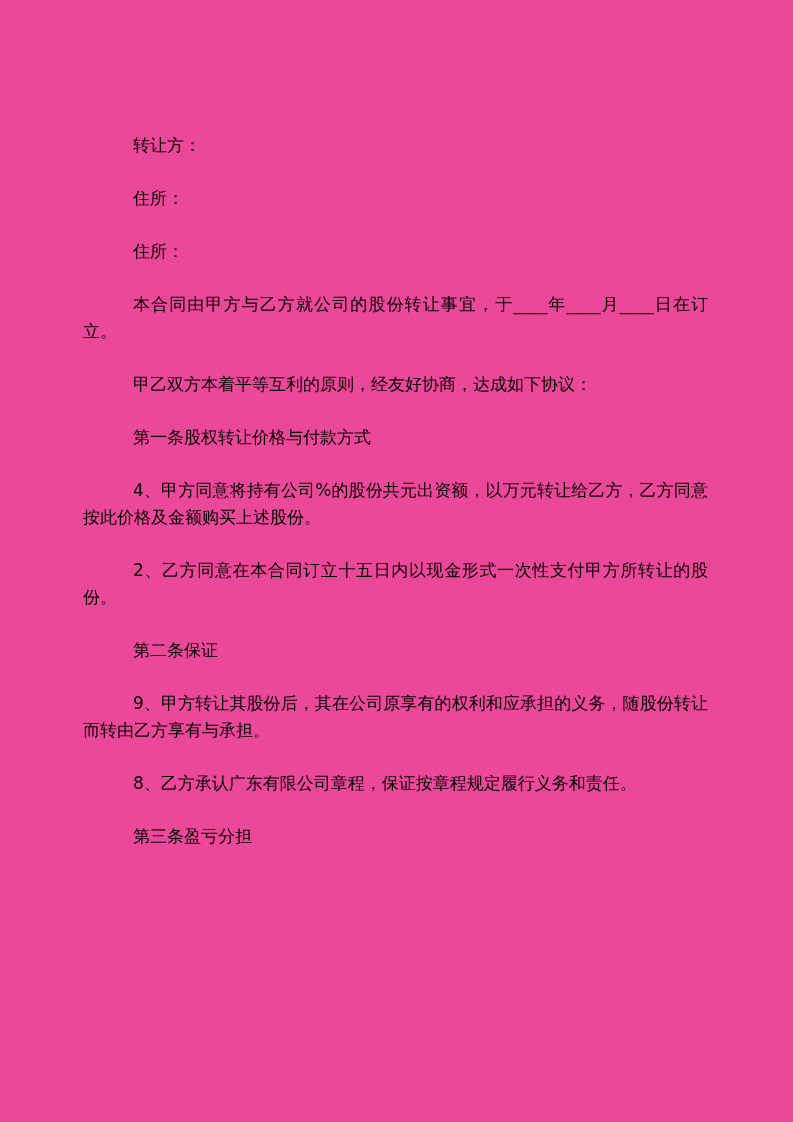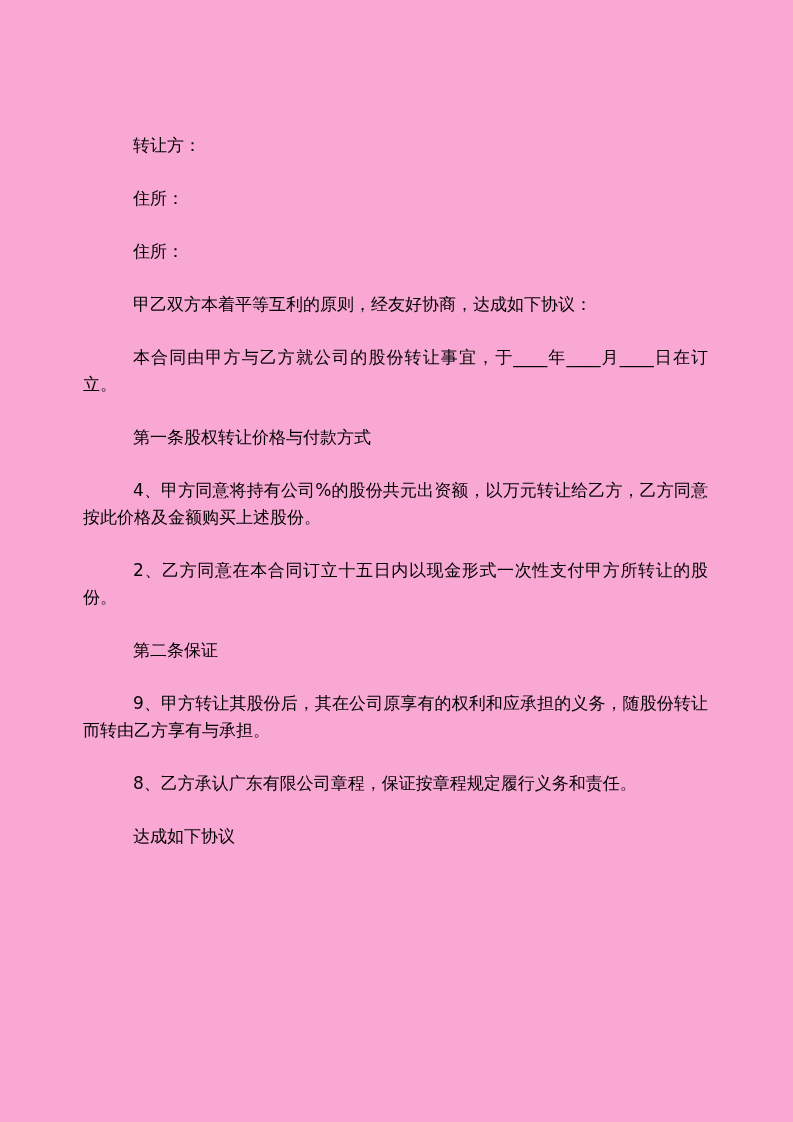--- a/index.html
+++ b/index.html
@@ -6,21 +6,21 @@
   html, body {
     margin: 0;
     padding: 0;
     background: #ffffff;
   }
   .page {
     position: relative;
     width: 793px;
     height: 1122px;
     margin: 0 auto;
-    background: #f9a8d4;
+    background: #ec4899;
     box-sizing: border-box;
     padding: 132px 85px 0 83px;
     overflow: hidden;
     font-family: "DejaVu Sans", "Liberation Sans", sans-serif;
     color: #000000;
   }
   .doc-paragraph {
     margin: 0 0 26px 0;
     font-size: 17px;
     line-height: 27px;
@@ -32,22 +32,22 @@
     color: #000000;
   }
 </style>
 </head>
 <body>
 
 <div class="page">
   <p class="doc-paragraph">转让方：</p>
   <p class="doc-paragraph">住所：</p>
   <p class="doc-paragraph">住所：</p>
+  <p class="doc-paragraph">本合同由甲方与乙方就公司的股份转让事宜，于____年____月____日在订立。</p>
   <p class="doc-paragraph">甲乙双方本着平等互利的原则，经友好协商，达成如下协议：</p>
-  <p class="doc-paragraph">本合同由甲方与乙方就公司的股份转让事宜，于____年____月____日在订立。</p>
   <p class="doc-paragraph">第一条股权转让价格与付款方式</p>
   <p class="doc-paragraph">4、甲方同意将持有公司%的股份共元出资额，以万元转让给乙方，乙方同意按此价格及金额购买上述股份。</p>
   <p class="doc-paragraph">2、乙方同意在本合同订立十五日内以现金形式一次性支付甲方所转让的股份。</p>
   <p class="doc-paragraph">第二条保证</p>
   <p class="doc-paragraph">9、甲方转让其股份后，其在公司原享有的权利和应承担的义务，随股份转让而转由乙方享有与承担。</p>
   <p class="doc-paragraph">8、乙方承认广东有限公司章程，保证按章程规定履行义务和责任。</p>
-  <p class="doc-paragraph">达成如下协议</p>
+  <p class="doc-paragraph">第三条盈亏分担</p>
 </div>
 
 </body></html>

